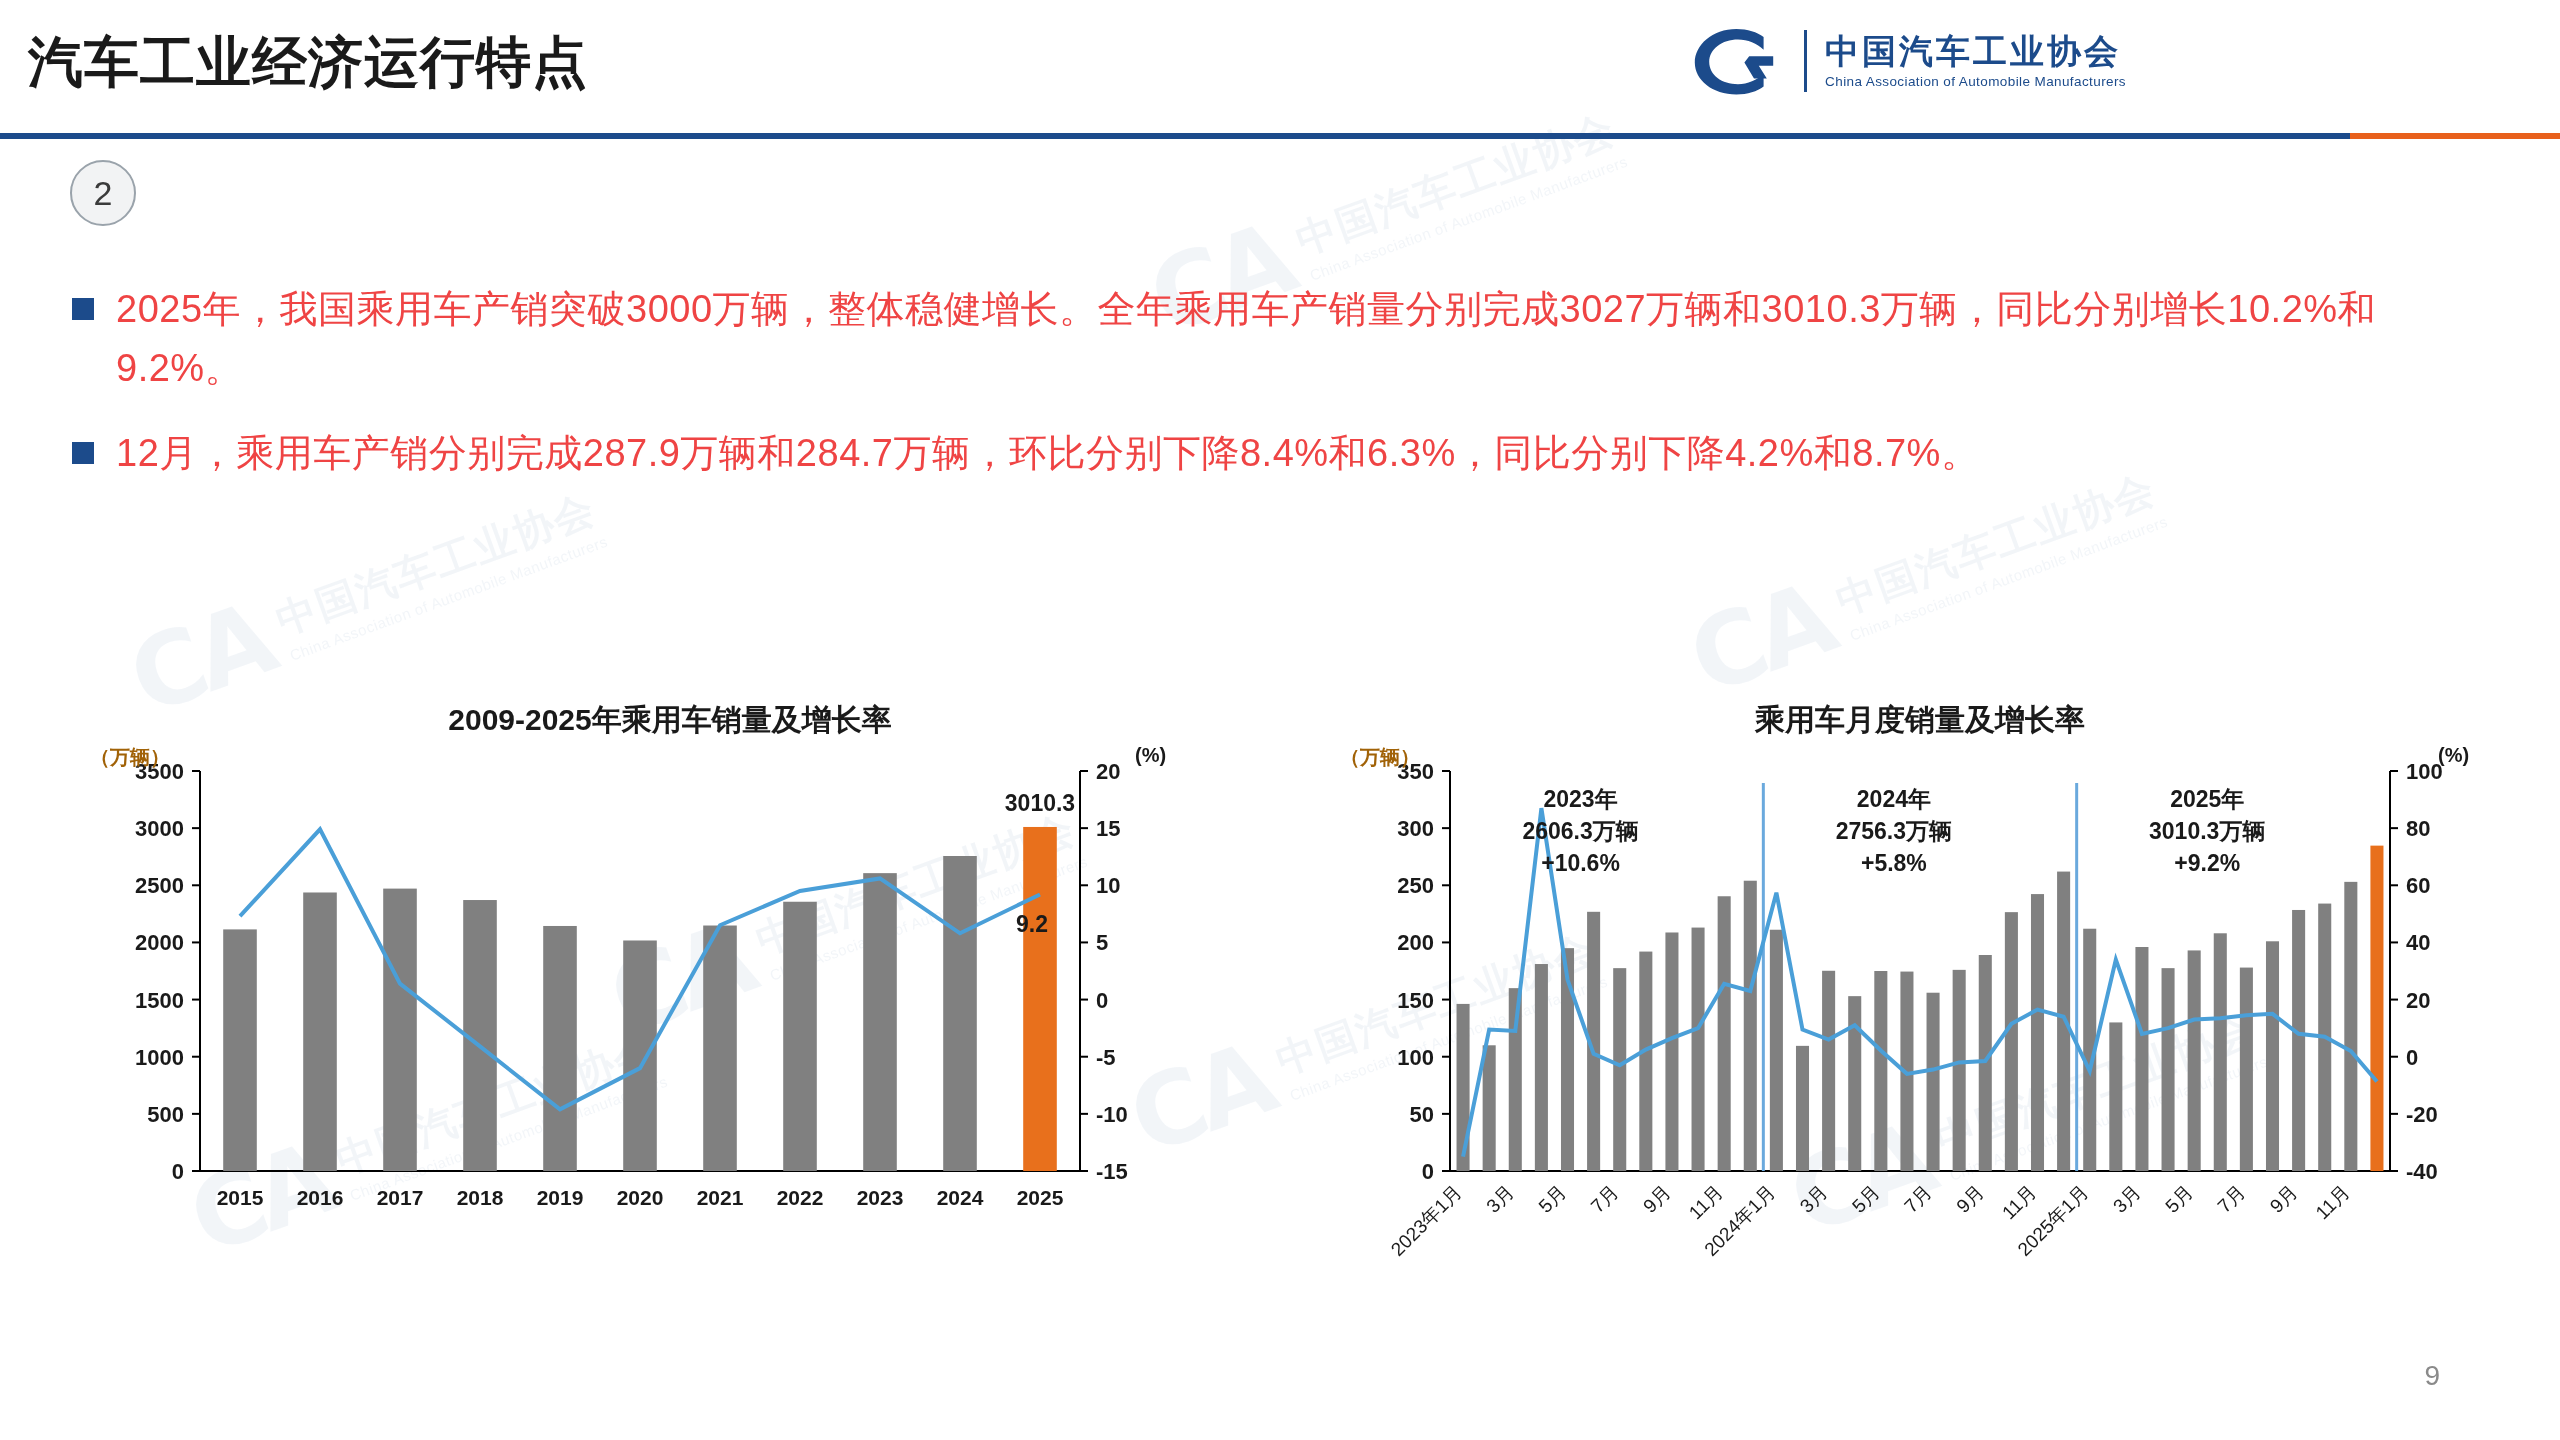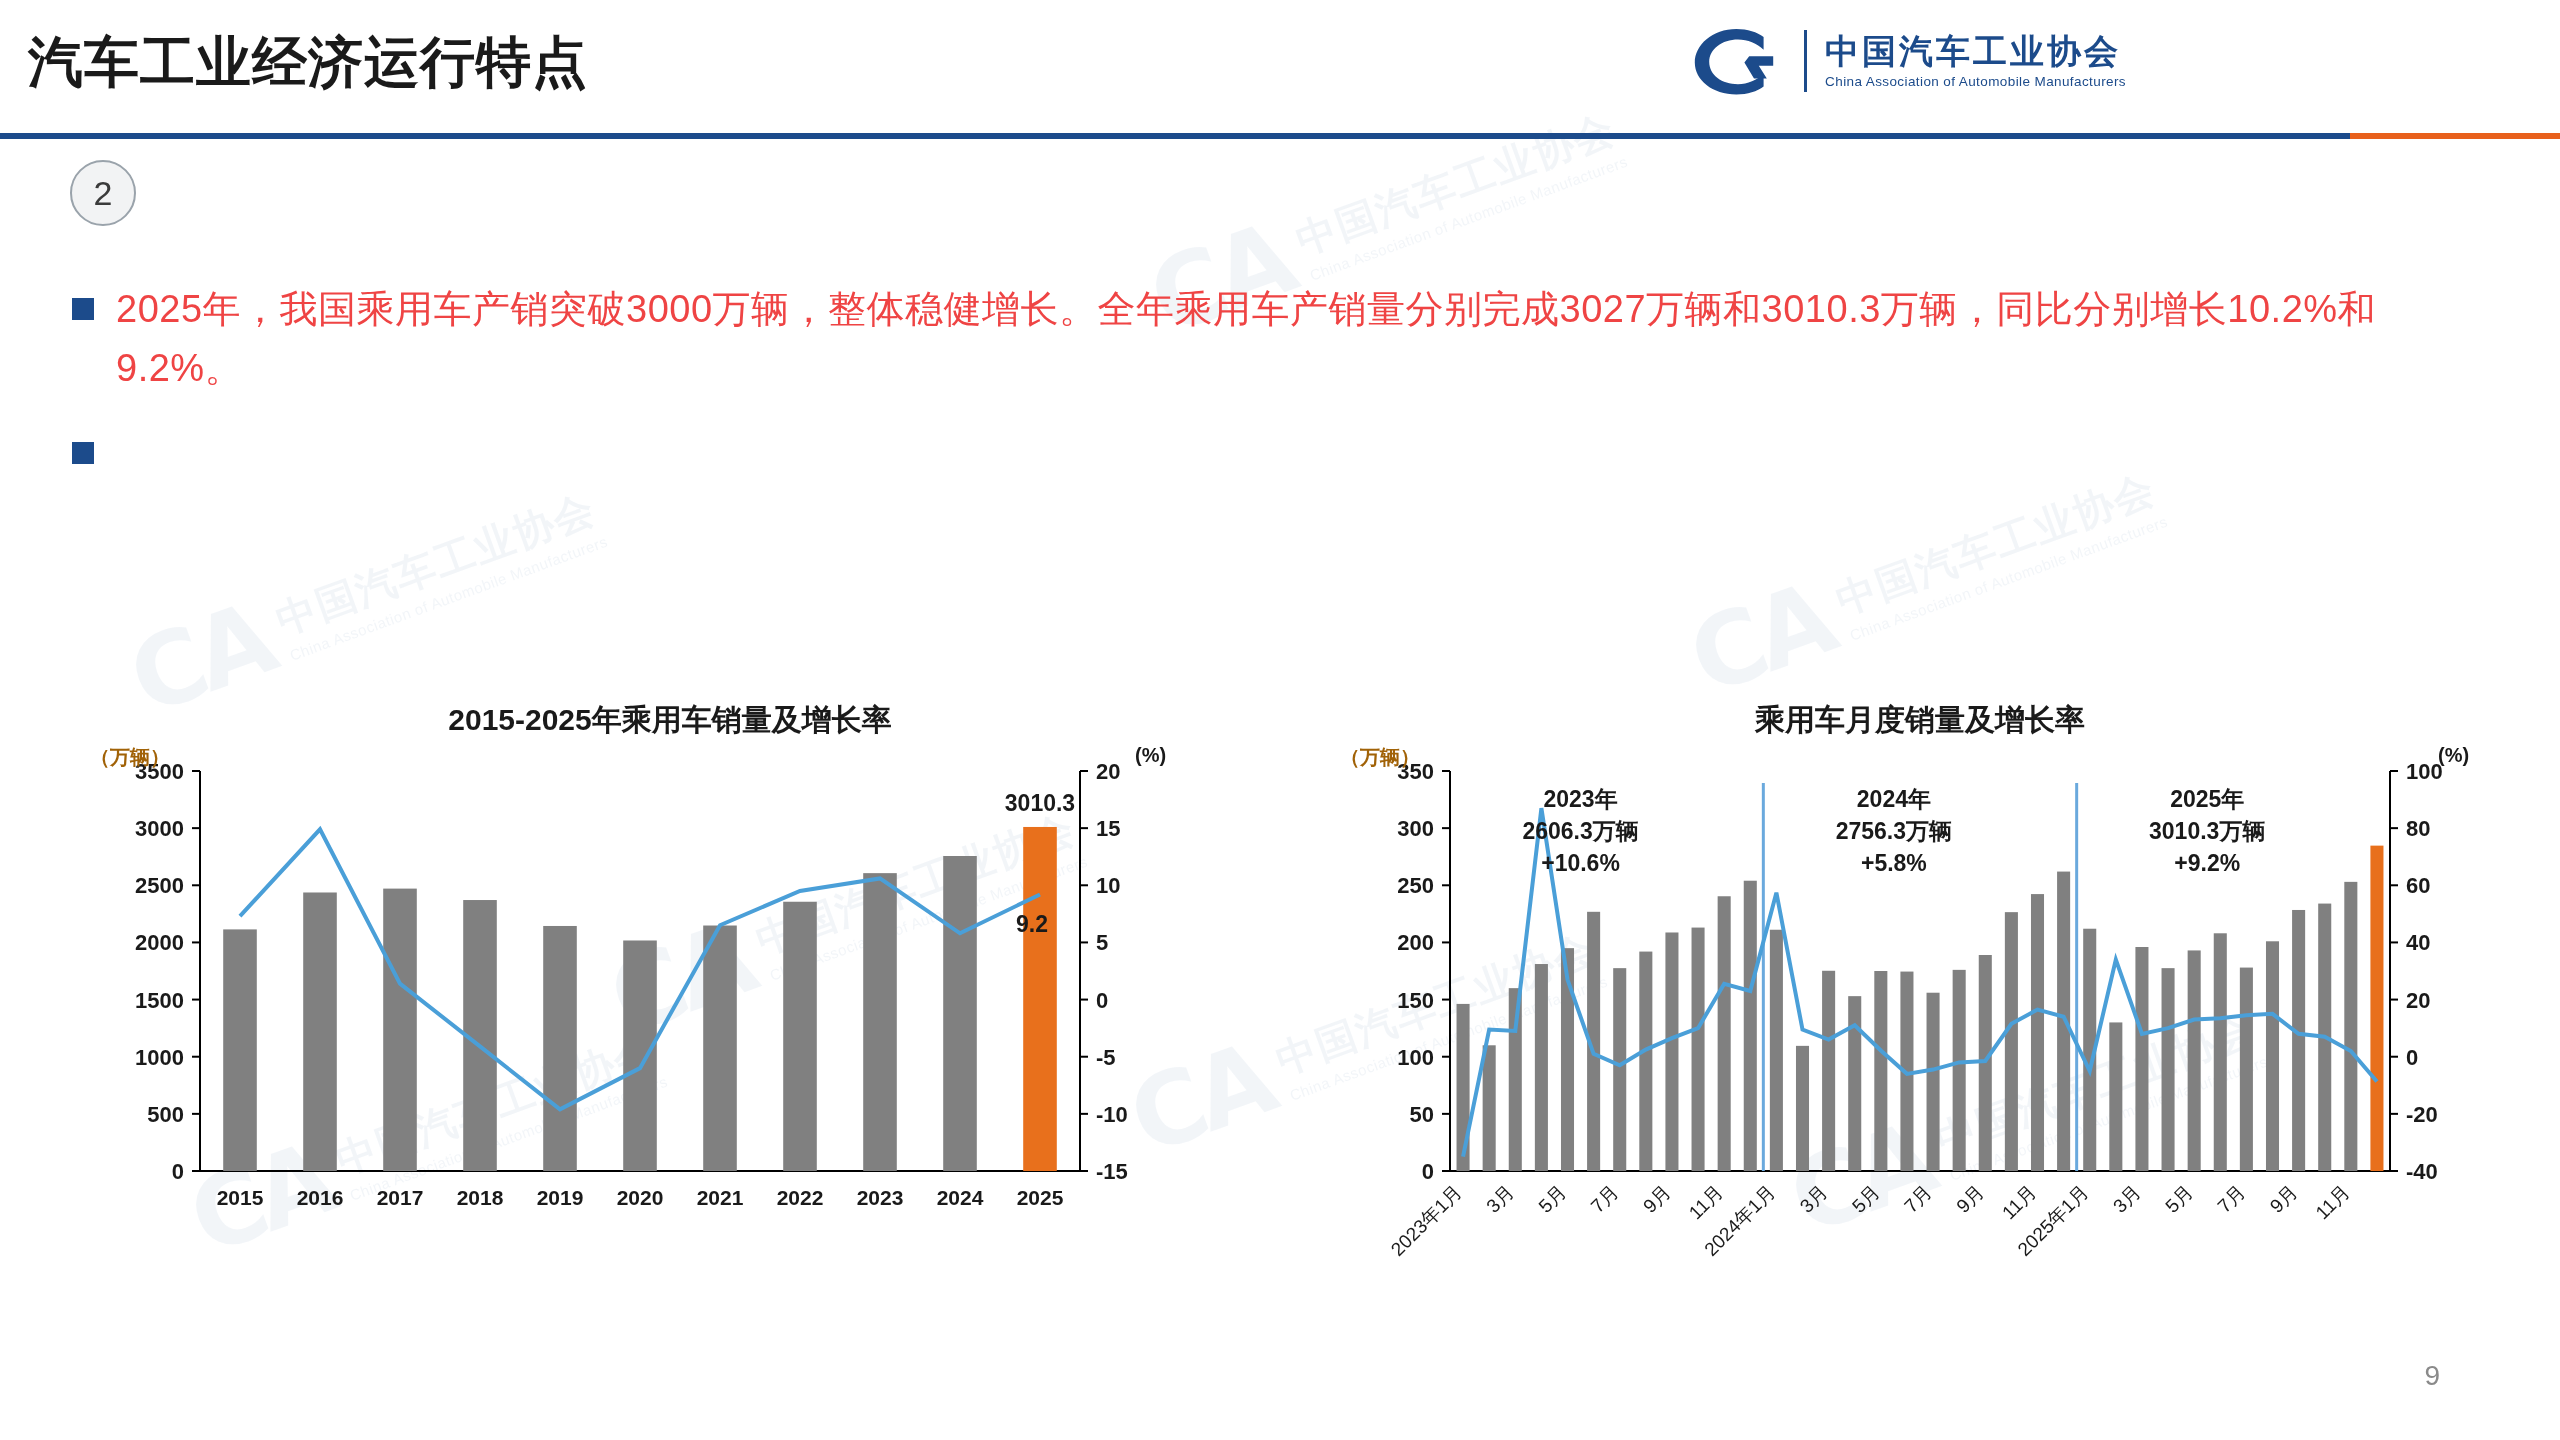--- a/index.html
+++ b/index.html
@@ -107,25 +107,26 @@
   <div class="sect-num">2</div>
 </div>
 
 <div class="bullets">
   <div class="bullet">
     <span class="sq"></span>
     <span class="txt">2025年，我国乘用车产销突破3000万辆，整体稳健增长。全年乘用车产销量分别完成3027万辆和3010.3万辆，同比分别增长10.2%和9.2%。</span>
   </div>
   <div class="bullet">
     <span class="sq"></span>
+    <span class="txt">12月，乘用车产销分别完成287.9万辆和284.7万辆，环比分别下降8.4%和6.3%，同比分别下降4.2%和8.7%。</span>
   </div>
 </div>
 
 <div class="chart" id="chart-left">
-  <div class="ch-title">2015-2025年乘用车销量及增长率</div>
+  <div class="ch-title">2009-2025年乘用车销量及增长率</div>
   <div class="unit-l" style="left:10px;top:44px;">（万辆）</div>
   <div class="unit-r" style="left:1055px;top:44px;">(%)</div>
   <svg id="svg-annual" width="1150" height="560" viewBox="0 0 1150 560">
       <line x1="120" y1="30" x2="120" y2="430" stroke="#000" stroke-width="2"></line>
       <line x1="1000" y1="30" x2="1000" y2="430" stroke="#000" stroke-width="2"></line>
       <line x1="120" y1="430" x2="1000" y2="430" stroke="#000" stroke-width="2"></line>
       <line x1="112" y1="430" x2="120" y2="430" stroke="#000" stroke-width="2"></line>
       <text x="104" y="438" text-anchor="end" class="axlab-b">0</text>
       <line x1="112" y1="372.8571428571429" x2="120" y2="372.8571428571429" stroke="#000" stroke-width="2"></line>
       <text x="104" y="380.8571428571429" text-anchor="end" class="axlab-b">500</text>

